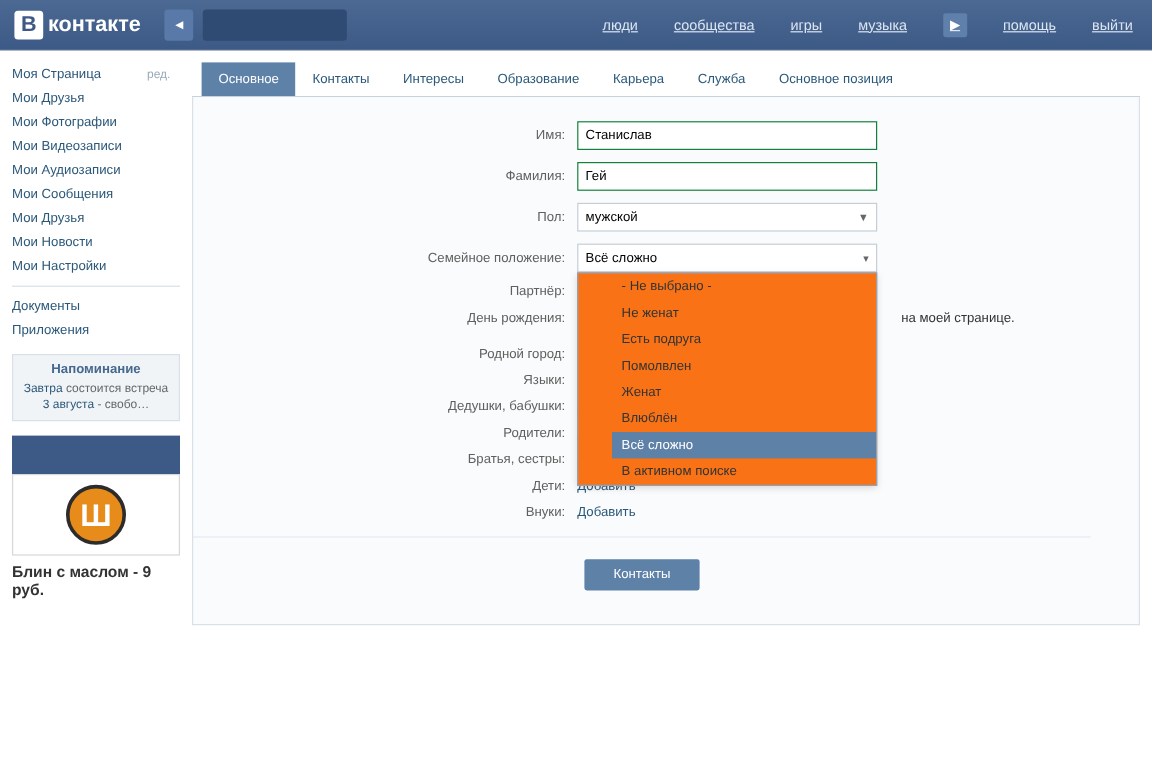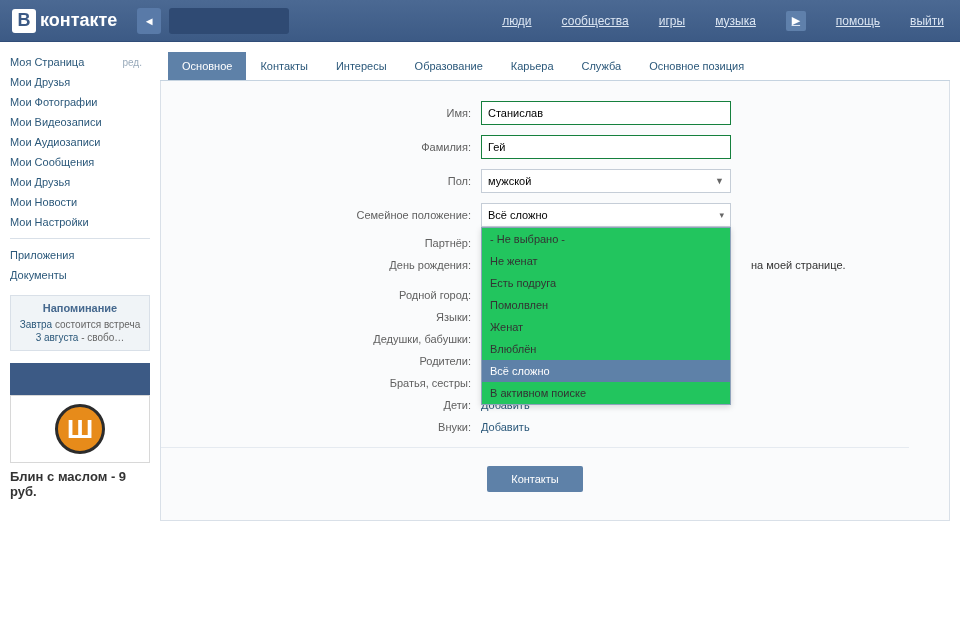--- a/index.html
+++ b/index.html
@@ -166,22 +166,23 @@
   .select-wrap { position: relative; width: 250px; }
   .select-display {
     width: 100%; height: 24px; border: 1px solid #c5cdd7; background: #fff;
     display: flex; align-items: center; padding: 0 6px; font-size: 11px;
     cursor: pointer;
     gap: 39px;
   }
   .select-arrow { margin-left: auto; font-size: 9px; color: #666; }
   .dropdown {
     position: absolute; top: 24px; left: 0; width: 100%;
-    background: #22c55e; border: 1px solid #8ea2bb; z-index: 10;
+    background: #f97316; border: 1px solid #8ea2bb; z-index: 10;
     box-shadow: 0 2px 6px rgba(0,0,0,.15);
+    padding-left: 28px;
   }
   .dd-item {
     padding: 5px 8px; font-size: 11px; color: #333; cursor: pointer;
   }
   .dd-item.selected { background: #5e81a8; color: #fff; }
   .page-note { color: #333; font-size: 11px; margin-left: 20px;}
   .save-row {
     display: flex; justify-content: center; padding: 18px 0 8px 0;
     border-top: 1px solid #e5eaf0; margin-top: 14px;
   }
@@ -241,24 +242,24 @@
         <span class="side-link">Мои Друзья</span>
       </div>
     <div class="side-row">
         <span class="side-link">Мои Новости</span>
       </div>
     <div class="side-row">
         <span class="side-link">Мои Настройки</span>
       </div>
     <div class="side-divider"></div>
     <div class="side-row">
+        <span class="side-link">Документы</span>
+      </div>
+    <div class="side-row">
         <span class="side-link">Приложения</span>
-      </div>
-    <div class="side-row">
-        <span class="side-link">Документы</span>
       </div>
 
     <div class="reminder">
       <h4>Напоминание</h4>
       <p>
         <span class="lnk">Завтра</span><span> состоится встреча </span><span class="lnk">3 августа</span><span> - свобо…</span>
       </p>
     </div>
 
     <div class="ad-block">

